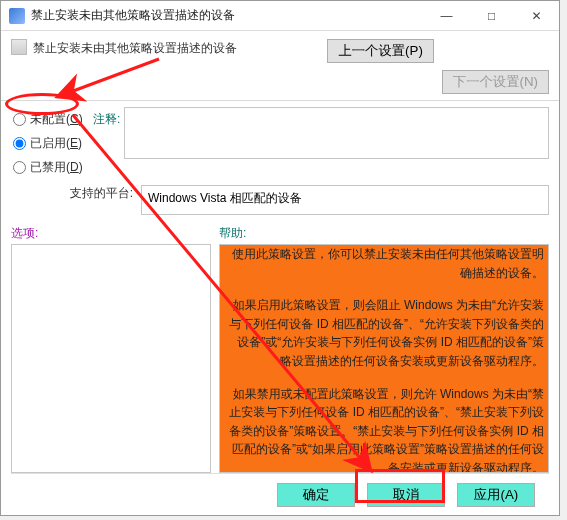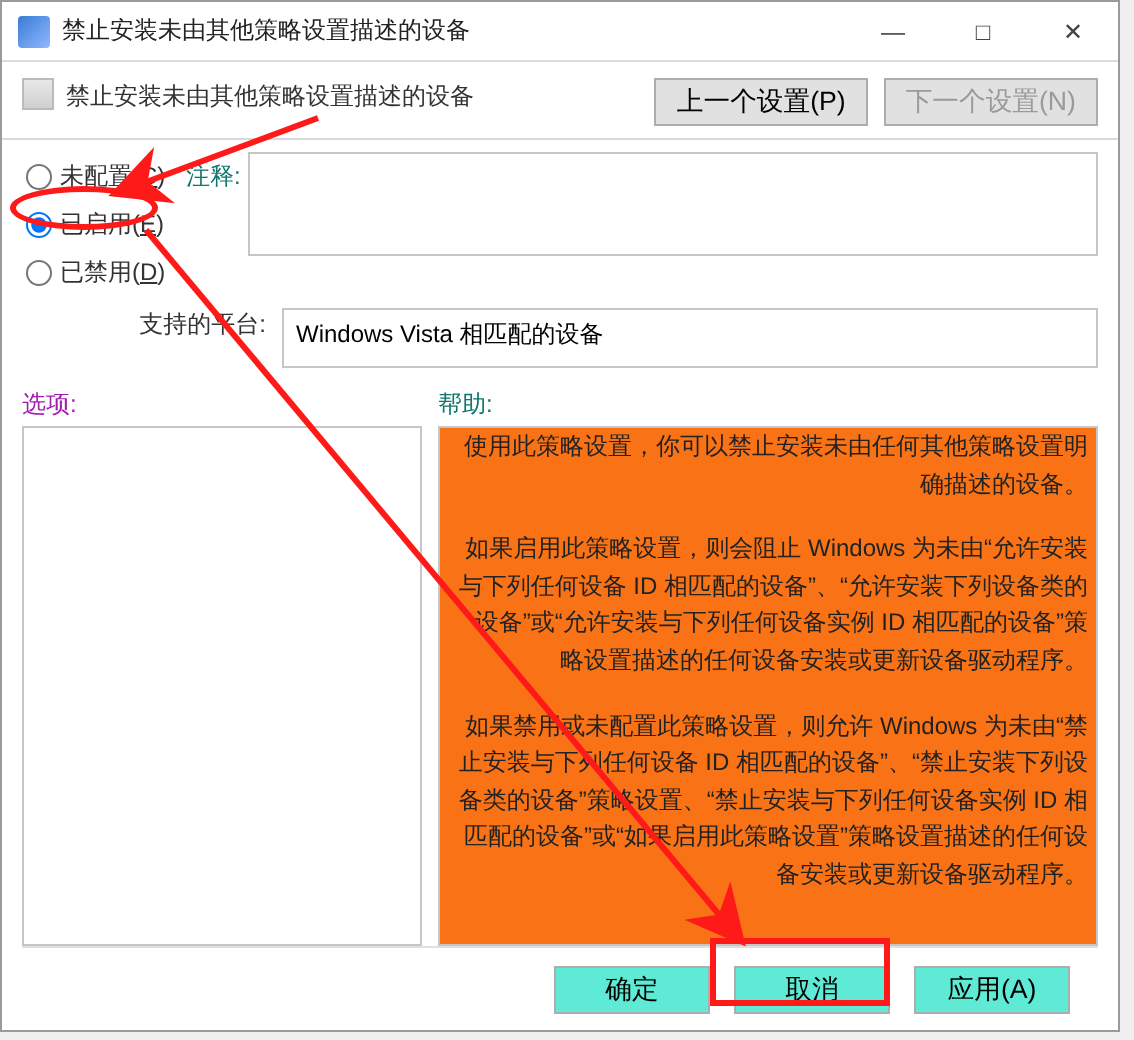--- a/index.html
+++ b/index.html
@@ -60,21 +60,21 @@
   }
   .subheader .subtitle { flex: 1; color: #333; padding-top: 1px; }
   .nav-buttons { display: flex; gap: 8px; margin-left: 12px; }
   .nav-btn {
     min-width: 96px; height: 24px;
     border: 1px solid #adadad;
     background: #e1e1e1;
     padding: 4px 10px;
     display: inline-flex; align-items: center; justify-content: center;
   }
-  .nav-btn.disabled { color: #9a9a9a; }
+  .nav-btn.disabled { color: #9a9a9a; margin-top: 31px; }
 
   .body-area {
     flex: 1;
     padding: 6px 10px 0 10px;
     display: flex;
     flex-direction: column;
     overflow: hidden;
   }
 
   .config-row { display: flex; align-items: flex-start; }

